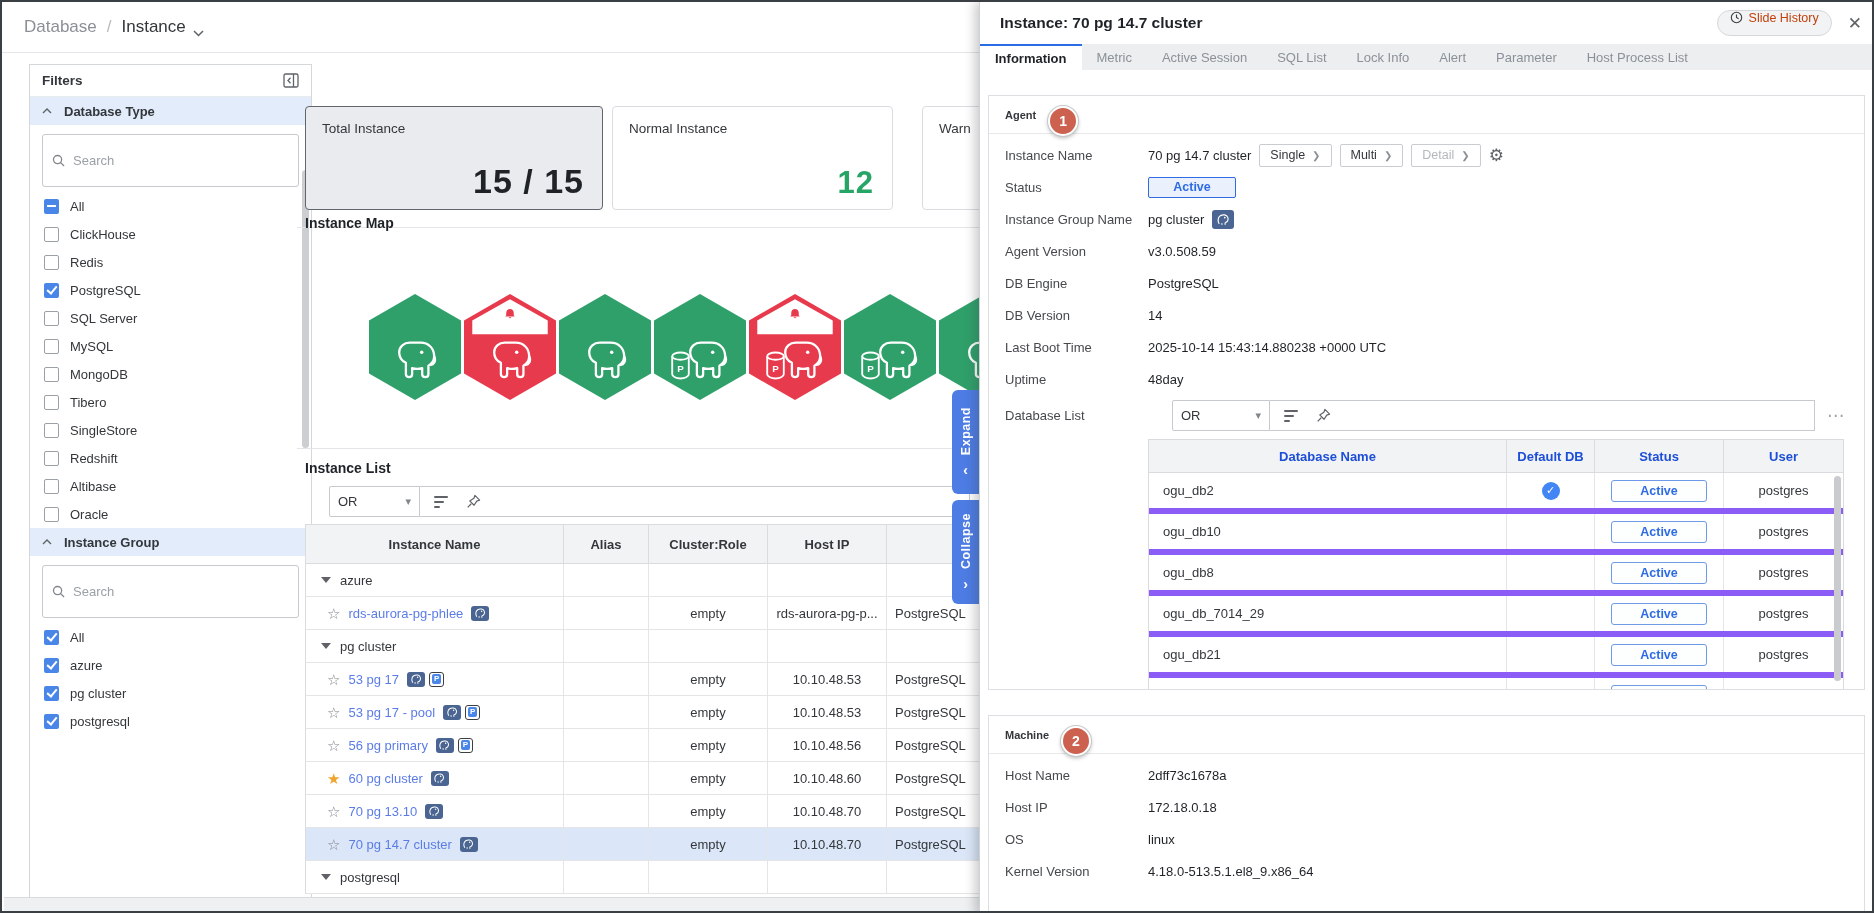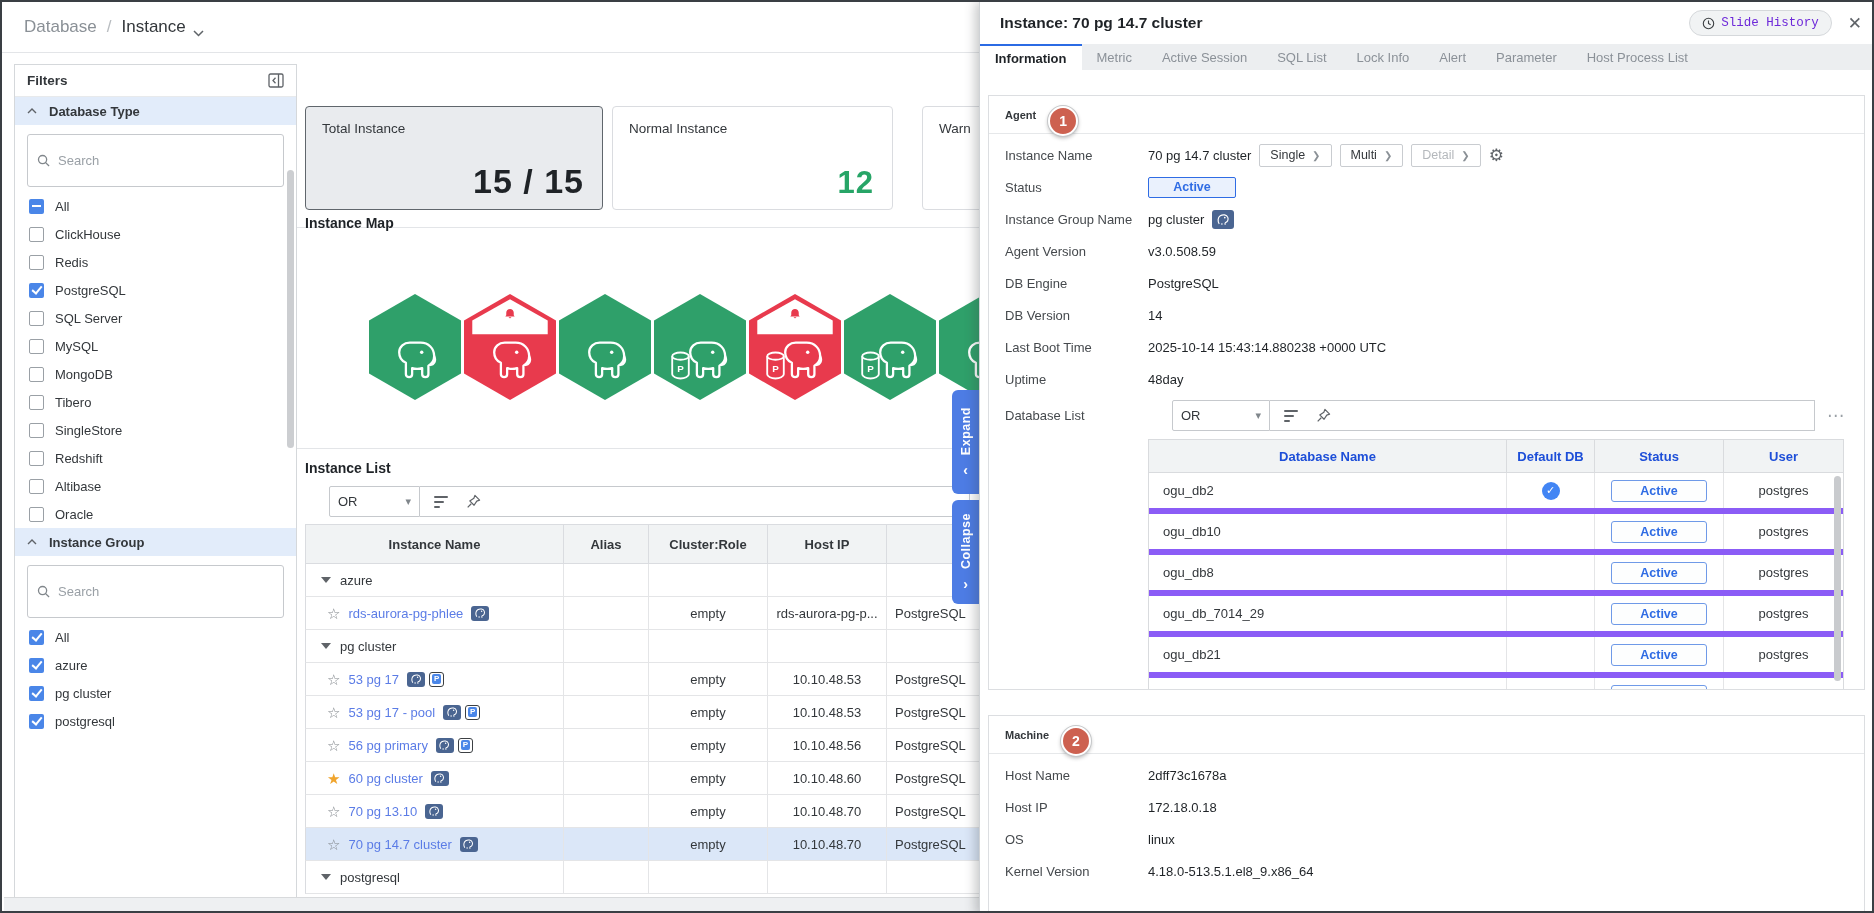--- a/index.html
+++ b/index.html
@@ -5,21 +5,21 @@
   html,body{margin:0;padding:0;background:#fff;}
   #viewport{position:relative;width:1874px;height:913px;box-sizing:border-box;border:2px solid #3a3f44;
     background:#fff;font-family:"Liberation Sans","DejaVu Sans",sans-serif;overflow:hidden;color:#3c4043;}
   
   .breadcrumb{position:absolute;left:22px;top:0;height:50px;display:flex;align-items:center;gap:10px;font-size:17px;}
   .bc-section{color:#8a9096;}
   .bc-sep{color:#b8bcc0;}
   .bc-page{color:#33373b;font-weight:500;display:flex;align-items:flex-end;gap:7px;}
   #top-divider{position:absolute;left:0;top:50px;width:977px;height:1px;background:#e3e5e8;}
   
-  #sidebar{position:absolute;left:12px;top:62px;width:283px;height:840px;border:1px solid #d5d8db;background:#fff;box-sizing:border-box;}
+  #sidebar{position:absolute;left:27px;top:62px;width:283px;height:840px;border:1px solid #d5d8db;background:#fff;box-sizing:border-box;}
   .sb-header{height:31px;display:flex;align-items:center;justify-content:space-between;padding:0 12px;border-bottom:1px solid #e8eaec;}
   .sb-title{font-weight:700;font-size:13.5px;color:#33373b;}
   .sb-section-head{height:28px;background:#e2ecfa;display:flex;align-items:center;gap:12px;padding:0 12px;font-weight:700;font-size:13px;color:#33373b;}
   .sb-search{margin:9px 12px 5px;height:27px;border:1px solid #c6c9cd;border-radius:3px;display:flex;align-items:center;gap:8px;padding:12px 9px;color:#9aa0a6;font-size:13px;background:#fff;}
   .sb-item{height:28px;display:flex;align-items:center;gap:11px;padding:0 14px;font-size:13px;color:#33373b;cursor:pointer;}
   .cb{width:15px;height:15px;border-radius:2px;box-sizing:border-box;position:relative;flex:none;}
   .cb.unchecked{border:1.5px solid #9aa0a6;background:#fff;}
   .cb.checked,.cb.indeterminate{background:#4a86e8;}
   .cb.checked::after{content:"";position:absolute;left:4.5px;top:1.5px;width:4px;height:8px;border:solid #fff;border-width:0 2px 2px 0;transform:rotate(40deg);}
   .cb.indeterminate::after{content:"";position:absolute;left:3px;top:6.5px;width:9px;height:2px;background:#fff;}
@@ -77,21 +77,21 @@
   
   .side-tab{position:absolute;left:950px;width:27px;background:#4d7ce4;color:#fff;border-radius:6px 0 0 6px;display:flex;flex-direction:column;align-items:center;justify-content:center;gap:7px;z-index:5;cursor:pointer;}
   #tab-expand{top:388px;height:104px;}
   #tab-collapse{top:498px;height:104px;}
   .vtext{writing-mode:vertical-rl;transform:rotate(180deg);font-size:12.5px;font-weight:700;letter-spacing:.5px;}
   .side-chev{font-size:14px;font-weight:700;line-height:1;}
   
   #panel{position:absolute;left:977px;top:0;width:897px;height:913px;background:#fff;border-left:1px solid #cfd2d5;box-shadow:-4px 0 10px rgba(60,64,67,.28);z-index:10;box-sizing:border-box;}
   .panel-header{height:42px;display:flex;align-items:center;padding:0 14px 0 20px;}
   .panel-title{font-size:15.5px;font-weight:700;color:#1f2327;flex:1;}
-  .slide-btn{height:24px;border:1px solid #d5d8db;background:#f1f3f4;border-radius:13px;display:flex;align-items:center;gap:6px;padding:0 12px;font-size:12.5px;color:#6d28d9;cursor:pointer;font-family:Liberation Mono, monospace;}
+  .slide-btn{height:24px;border:1px solid #d5d8db;background:#f1f3f4;border-radius:13px;display:flex;gap:6px;padding:0 12px;font-size:12.5px;color:#c2410c;cursor:pointer;}
   .close{margin-left:16px;font-size:17px;color:#5f6368;cursor:pointer;line-height:1;}
   .tabsbar{height:26px;background:#eceef0;display:flex;align-items:stretch;}
   .ptab{display:flex;align-items:center;padding:0 15px;font-size:13px;color:#8b9198;cursor:pointer;box-sizing:border-box;}
   .ptab.active{background:#fff;border-top:2.5px solid #2b6be4;color:#1f2327;font-weight:700;}
   .sect{position:absolute;left:8px;right:11px;border:1px solid #dcdee1;background:#fff;box-sizing:border-box;overflow:hidden;}
   #sect-agent{top:93px;height:595px;}
   #sect-machine{top:713px;height:224px;}
   .sect-head{height:37px;border-bottom:1px solid #e6e8ea;display:flex;align-items:center;padding:0 16px;gap:12px;}
   .sect-title{font-weight:700;font-size:11px;color:#33373b;}
   .badge-num{width:26px;height:26px;border-radius:50%;background:#cd6150;color:#fff;font-size:14px;font-weight:700;display:flex;align-items:center;justify-content:center;border:2px solid #fff;box-shadow:0 0 0 1px #c6c8ca,0 2px 4px rgba(0,0,0,.3);margin-top:12px;flex:none;}

